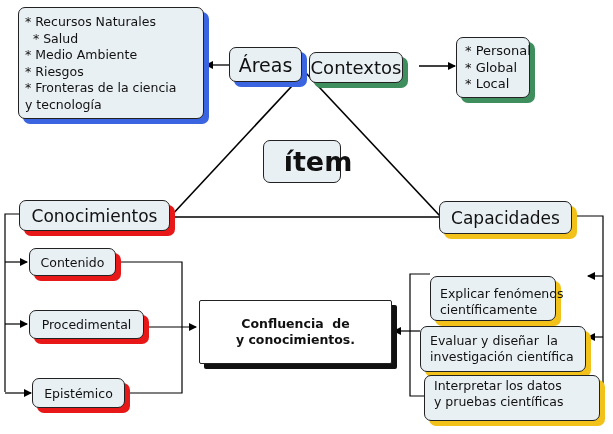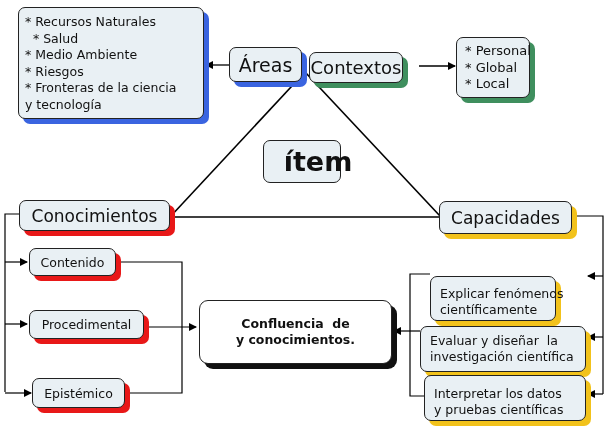--- a/index.html
+++ b/index.html
@@ -5,21 +5,21 @@
   html, body { margin:0; padding:0; background:#ffffff; }
   body { width:613px; height:434px; position:relative; overflow:hidden;
          font-family:"DejaVu Sans","Liberation Sans",sans-serif; color:#111; }
   svg.lines { position:absolute; left:0; top:0; width:613px; height:434px; }
   .node { position:absolute; box-sizing:border-box; background:#e9f0f4;
           border:1.3px solid #222; border-radius:7px; }
   .node.blue   { box-shadow:5px 5px 0 #3a64e0; }
   .node.green  { box-shadow:5px 5px 0 #3f8f5e; }
   .node.red    { box-shadow:5px 5px 0 #e81818; }
   .node.yellow { box-shadow:5px 5px 0 #f2c21b; }
-  .node.black  { box-shadow:5px 5px 0 #111; background:#fff; border-radius:9px; }
+  .node.black  { box-shadow:5px 5px 0 #111; background:#fff; border-radius:2px; }
   .center { display:flex; align-items:center; justify-content:center; text-align:center; }
   .list { font-size:12.5px; line-height:16.5px; padding:6px 6px; }
   .list div { white-space:nowrap; }
 </style>
 </head>
 <body>
 
 <svg class="lines" viewBox="0 0 613 434">
   <defs>
     <marker id="arr" markerWidth="8" markerHeight="8" refX="7" refY="4" orient="auto" markerUnits="userSpaceOnUse">
@@ -103,16 +103,16 @@
 </div>
 
 <div class="node yellow list" style="left:430px;top:254px;width:126px;height:45px;font-size:12.5px;line-height:16px;padding:9px 9px;margin-top:22px;">
   <div>Explicar fenómenos</div>
   <div>científicamente</div>
 </div>
 <div class="node yellow list" style="left:420px;top:326px;width:166px;height:46px;font-size:12.5px;line-height:16px;padding:6px 9px;">
   <div style="white-space:pre;">Evaluar y diseñar  la</div>
   <div>investigación científica</div>
 </div>
-<div class="node yellow list" style="left:424px;top:375px;width:162px;height:46px;font-size:12.5px;line-height:16px;padding:10px 9px;">
+<div class="node yellow list" style="left:424px;top:375px;width:176px;height:46px;font-size:12.5px;line-height:16px;padding:2px 9px;">
   <div>Interpretar los datos</div>
   <div>y pruebas científicas</div>
 </div>
 
 </body></html>

